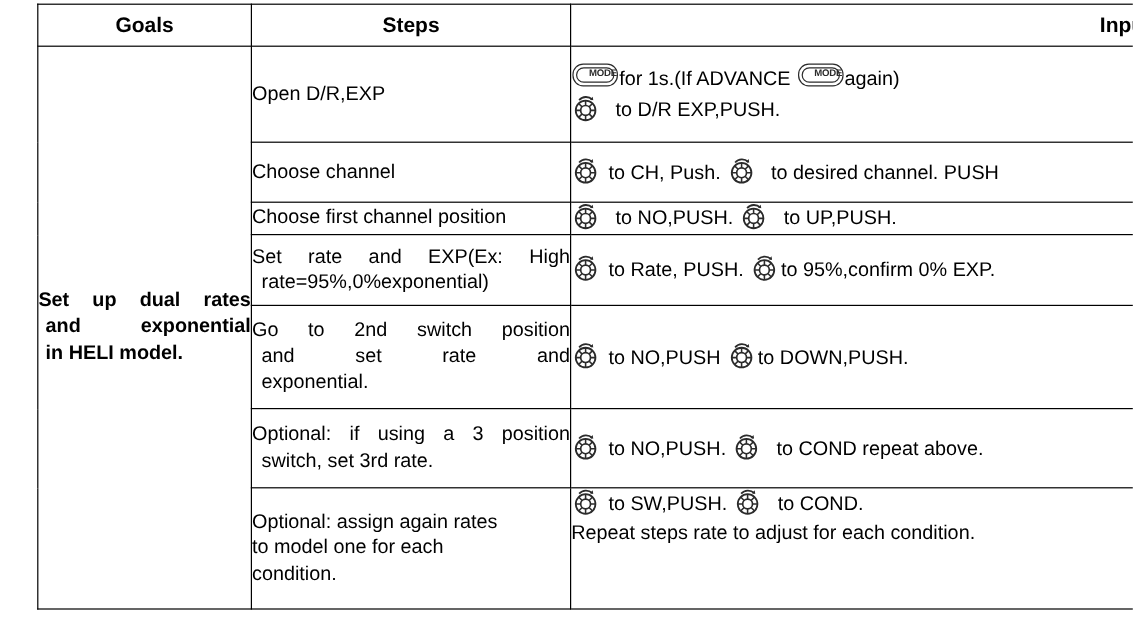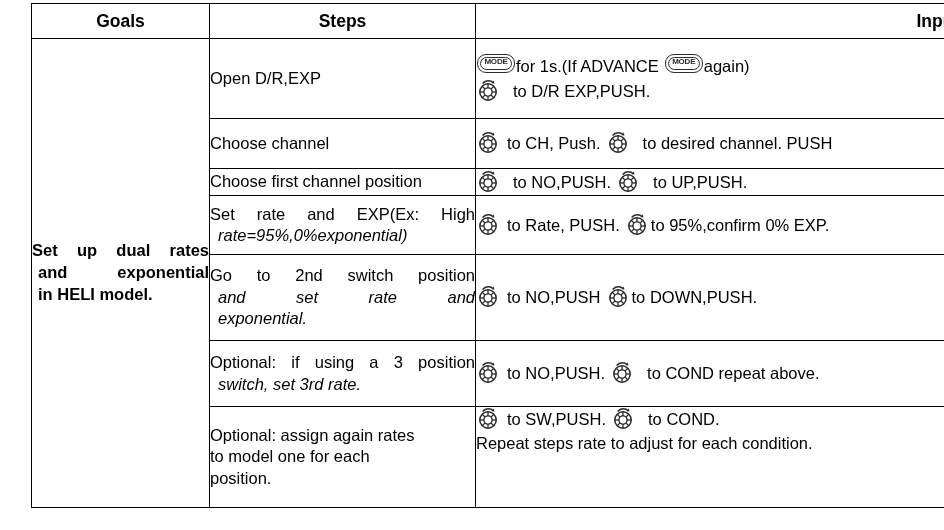--- a/index.html
+++ b/index.html
@@ -85,21 +85,20 @@
   }
   .steps-text .ln {
     display: block;
   }
   .steps-text .ln.just {
     text-align: justify;
     text-align-last: justify;
   }
   .steps-text .ln.ind {
     padding-left: 8px;
-    font-style: italic;
   }
 
   .inputs-cell {
     padding: 5px 6px 5px 6px;
   }
   .inputs-text {
     font-size: 16.5px;
     line-height: 1.45;
   }
   .inputs-text .ln {
@@ -127,21 +126,21 @@
     left: 2px; top: 2px; right: 2px; bottom: 2px;
     border: 1.3px solid #2b2b2b;
     border-radius: 7px;
   }
   .icon-mode .lbl {
     position: absolute;
     left: 0; right: 0; top: 0; bottom: 0;
     font-size: 8px;
     font-weight: bold;
     line-height: 13px;
-    text-align: center;
+    text-align: right;
     letter-spacing: -0.2px;
     color: #2b2b2b;
   }
 
   
   .icon-dial {
     display: inline-block;
     width: 24px;
     height: 24px;
     vertical-align: -6px;
@@ -460,21 +459,21 @@
             </span>
           </div>
         </td>
       </tr>
 
       <tr style="height:101px">
         <td class="steps-cell">
           <div class="steps-text">
             <span class="ln">Optional: assign again rates</span>
             <span class="ln">to model one for each</span>
-            <span class="ln">position.</span>
+            <span class="ln">condition.</span>
           </div>
         </td>
         <td class="inputs-cell" style="vertical-align:top;">
           <div class="inputs-text">
             <span class="ln">
               <span class="icon-dial">
                 <svg viewBox="0 0 24 24" width="24" height="24" aria-hidden="true">
                   <circle cx="11" cy="13" r="8.2" fill="none" stroke="#2b2b2b" stroke-width="1.5"></circle>
                   <circle cx="11" cy="13" r="4.1" fill="none" stroke="#2b2b2b" stroke-width="1.4"></circle>
                   <g stroke="#2b2b2b" stroke-width="1.3">

